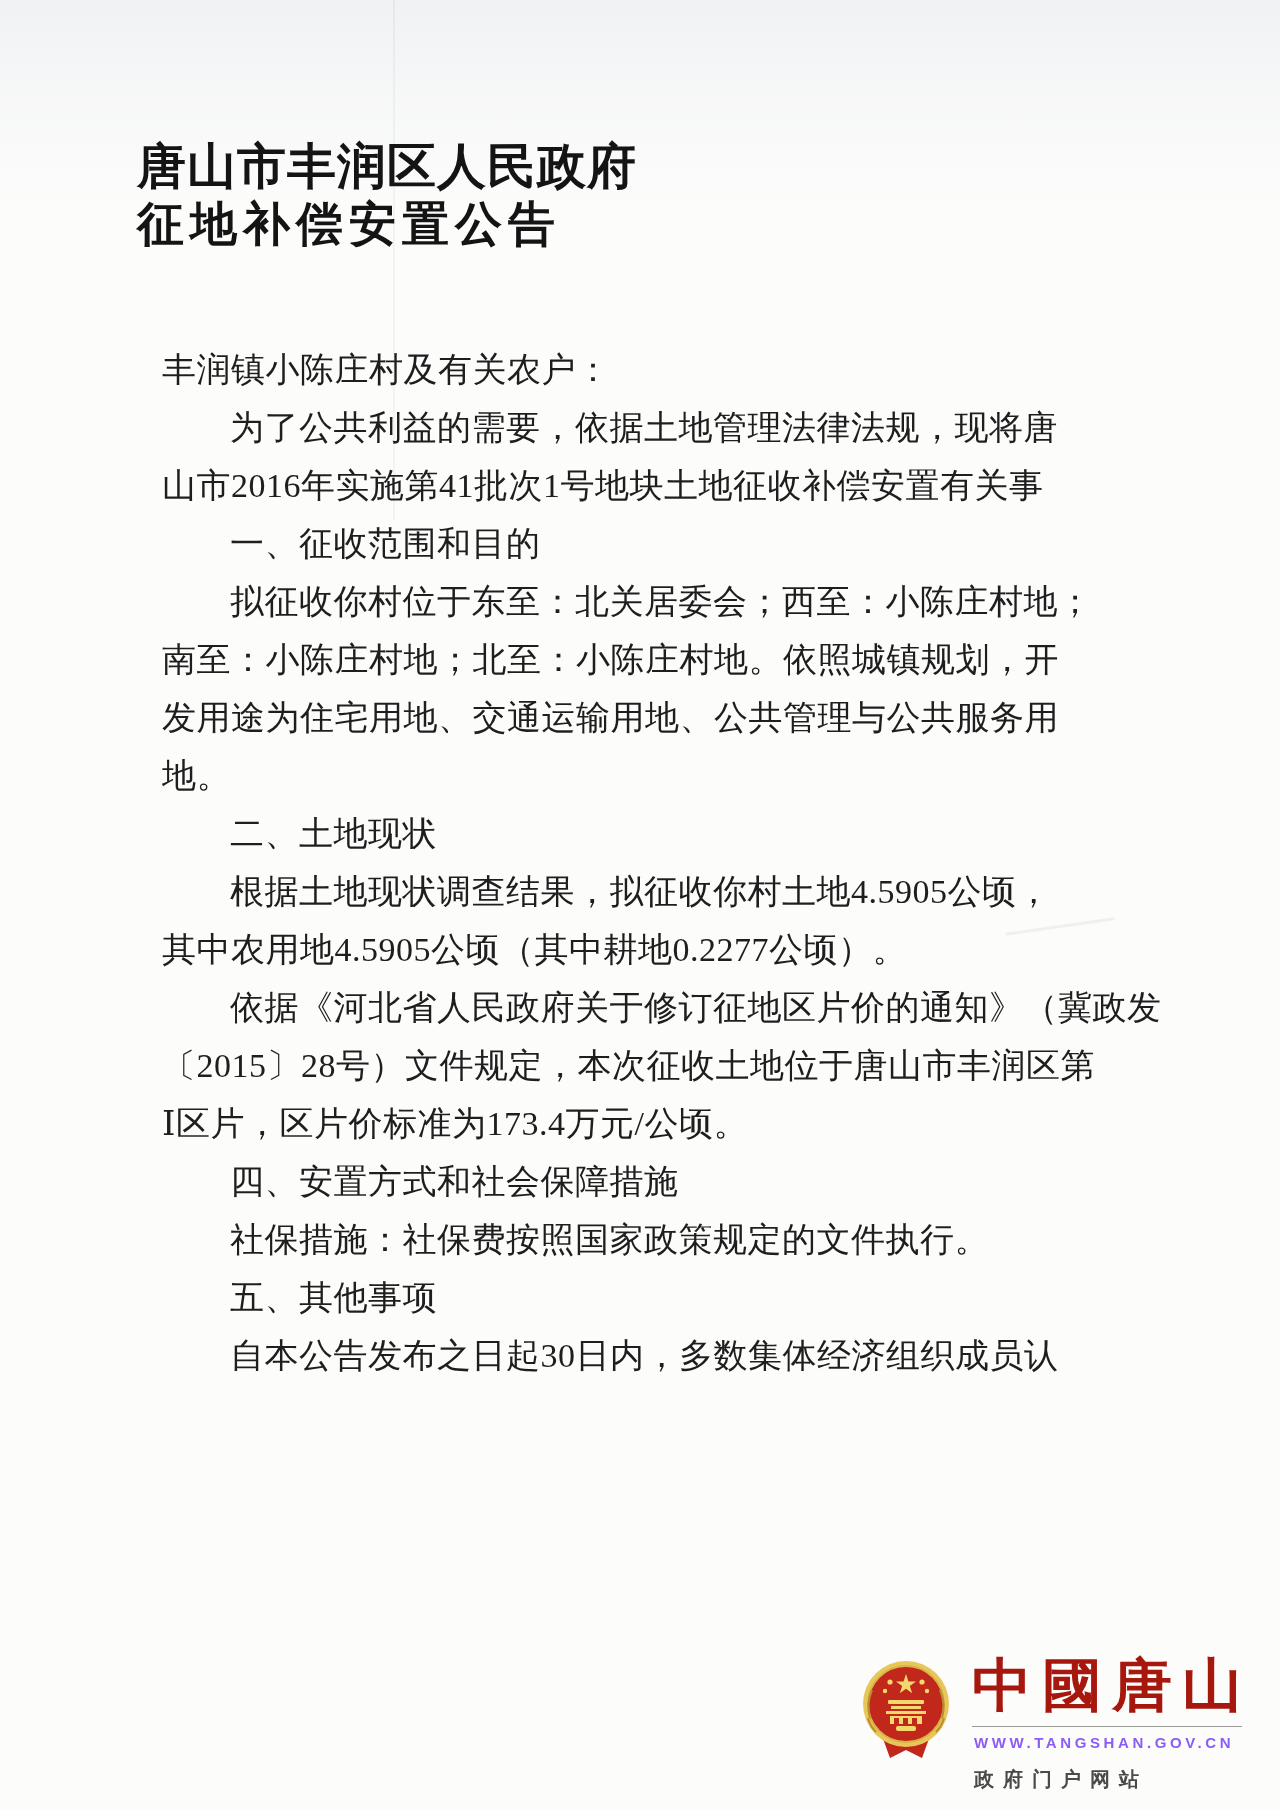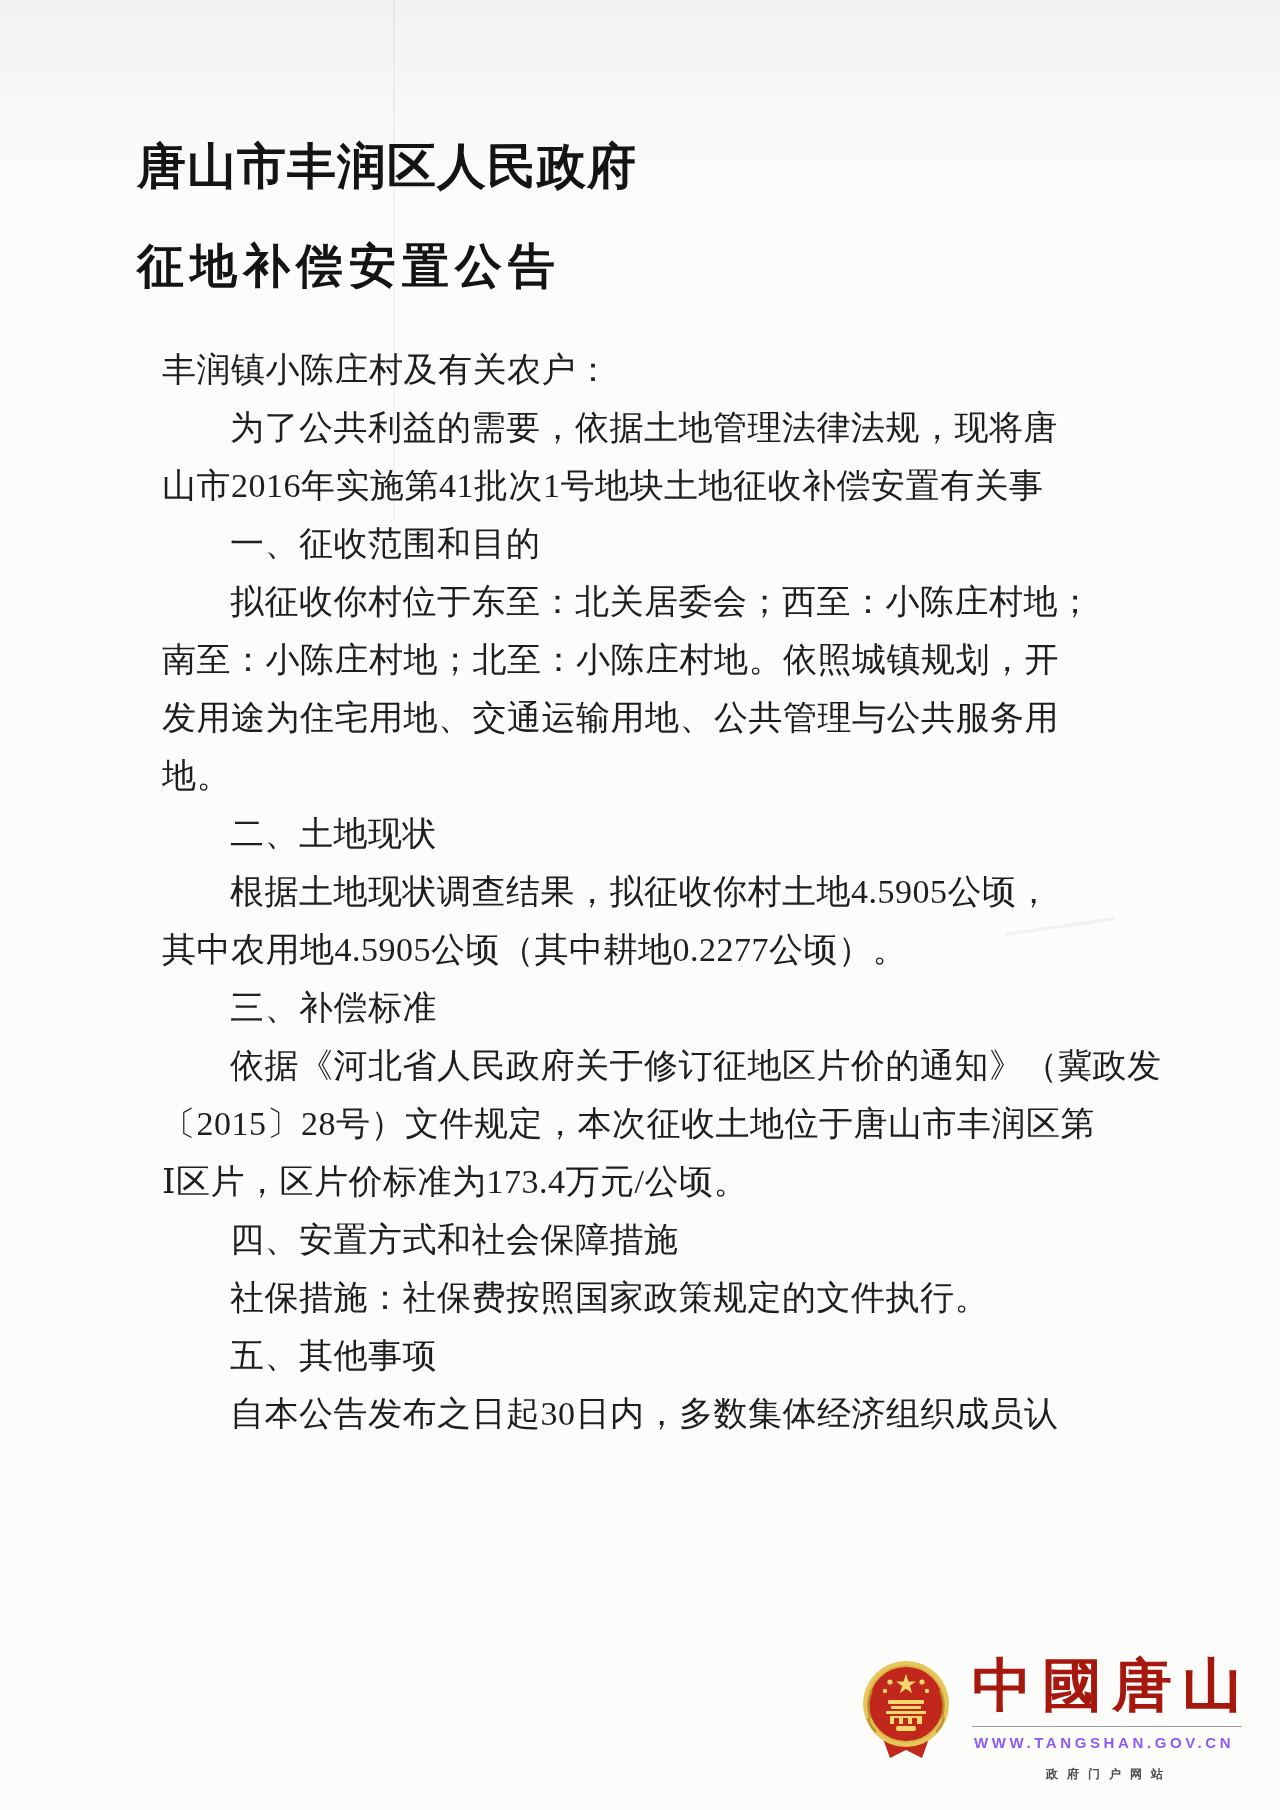--- a/index.html
+++ b/index.html
@@ -51,21 +51,20 @@
     letter-spacing: 1px;
     line-height: 58px;
     color: #141414;
   }
   .title-line2 {
     font-size: 47px;
     font-weight: bold;
     letter-spacing: 6px;
     line-height: 56px;
     color: #141414;
-    margin-top: 42px;
   }
   .doc-body {
     position: absolute;
     left: 162px; top: 341px;
     width: 840px;
   }
   .doc-line {
     font-size: 34px;
     line-height: 58px;
     height: 58px;
@@ -111,22 +110,22 @@
     font-size: 15px;
     font-weight: bold;
     letter-spacing: 3.6px;
     color: #8b5cf6;
     white-space: nowrap;
   }
   .brand-sub {
     position: absolute;
     left: 114px; top: 116px;
     width: 270px;
-    text-align: center;
-    font-size: 12px;
+    text-align: left;
+    font-size: 20px;
     font-weight: bold;
     letter-spacing: 9px;
     color: #4a4a4a;
     white-space: nowrap;
   }
 </style>
 </head>
 <body>
 
 <div class="scan-shade-top"></div>
@@ -143,21 +142,20 @@
   <div class="doc-line indent">为了公共利益的需要，依据土地管理法律法规，现将唐</div>
   <div class="doc-line">山市2016年实施第41批次1号地块土地征收补偿安置有关事</div>
   <div class="doc-line indent">一、征收范围和目的</div>
   <div class="doc-line indent">拟征收你村位于东至：北关居委会；西至：小陈庄村地；</div>
   <div class="doc-line">南至：小陈庄村地；北至：小陈庄村地。依照城镇规划，开</div>
   <div class="doc-line">发用途为住宅用地、交通运输用地、公共管理与公共服务用</div>
   <div class="doc-line">地。</div>
   <div class="doc-line indent">二、土地现状</div>
   <div class="doc-line indent">根据土地现状调查结果，拟征收你村土地4.5905公顷，</div>
   <div class="doc-line">其中农用地4.5905公顷（其中耕地0.2277公顷）。</div>
-  <div class="doc-line indent">三、补偿标准</div>
   <div class="doc-line indent">依据《河北省人民政府关于修订征地区片价的通知》（冀政发</div>
   <div class="doc-line">〔2015〕28号）文件规定，本次征收土地位于唐山市丰润区第</div>
   <div class="doc-line">Ⅰ区片，区片价标准为173.4万元/公顷。</div>
   <div class="doc-line indent">四、安置方式和社会保障措施</div>
   <div class="doc-line indent">社保措施：社保费按照国家政策规定的文件执行。</div>
   <div class="doc-line indent">五、其他事项</div>
   <div class="doc-line indent">自本公告发布之日起30日内，多数集体经济组织成员认</div>
 </div>
 
 <div class="footer-logo">

